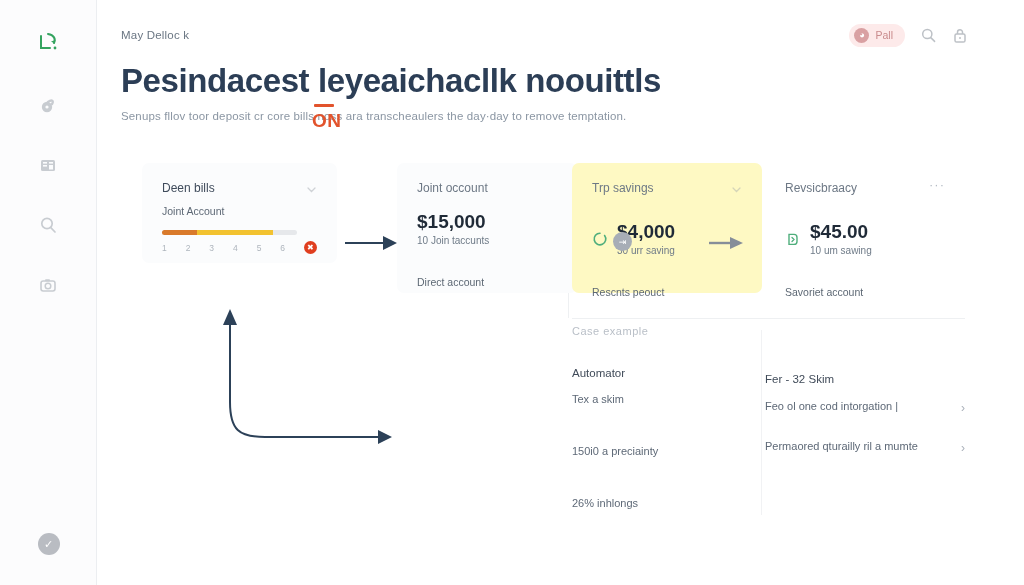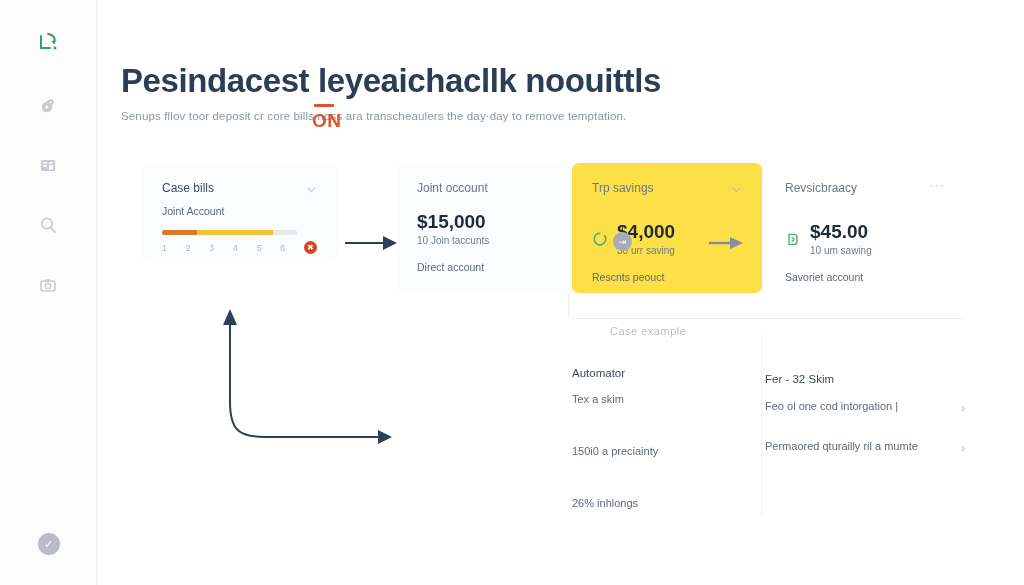--- a/index.html
+++ b/index.html
@@ -95,21 +95,21 @@
 
   .card {
     position: absolute; top: 0;
     background: #fbfcfd;
     border-radius: 7px;
     padding: 18px 20px 0 20px;
     filter: blur(.18px);
   }
   .card.c1 { left: 45px;  width: 195px; height: 100px; }
   .card.c2 { left: 300px; width: 180px; height: 130px; background:#fbfcfd; }
-  .card.c3 { left: 475px; width: 190px; height: 130px; background:#fde047; }
+  .card.c3 { left: 475px; width: 190px; height: 130px; background:#fef9c3; }
   .card.c4 { left: 668px; width: 200px; height: 130px; background:#ffffff; }
 
   .card-head { display: flex; align-items: flex-start; justify-content: space-between; }
   .card-title { font-size: 12px; color: #3f4b5b; filter: blur(.38px); }
   .card-title.muted { color: #6d7885; text-align: right; }
   .chev { width: 11px; height: 11px; opacity: .4; }
   .dots { font-size: 13px; color: #b4bbc4; letter-spacing: 1px; line-height: 8px; }
 
   .sub-label { margin-top: 10px; font-size: 10.5px; color: #5d6875; filter: blur(.4px); }
 
@@ -134,21 +134,21 @@
     font-size: 19px; font-weight: 700; color: #e2532c;
     letter-spacing: .5px; filter: blur(.45px);
   }
   .on-badge::before {
     content: ""; position: absolute; left: 2px; top: -6px;
     width: 20px; height: 3px; background: #e2532c; border-radius: 1px;
   }
 
   .amount { font-size: 19px; font-weight: 700; color: #1f2a37; filter: blur(.32px); }
   .amount-sub { margin-top: 2px; font-size: 10px; color: #6f7b88; filter: blur(.45px); }
-  .amount-foot { margin-top: 15px; font-size: 10.5px; color: #5d6874; filter: blur(.45px); }
+  .amount-foot { margin-top: 30px; font-size: 10.5px; color: #5d6874; filter: blur(.45px); }
 
   .amount-row { display: flex; align-items: center; gap: 9px; margin-top: 26px; }
   .ring {
     width: 16px; height: 16px; flex: 0 0 16px;
   }
   .c2 .amount-block { margin-top: 16px; }
 
   .circle-btn {
     position: absolute; left: 516px; top: 232px;
     width: 19px; height: 19px; border-radius: 50%;
@@ -162,21 +162,21 @@
 
   
   .divider-v { position: absolute; top: 163px; left: 471px; width: 1px; height: 155px; background: #eef0f2; }
   .divider-h { position: absolute; top: 318px; left: 475px; width: 393px; height: 1px; background: #eef0f2; }
   .divider-v2 { position: absolute; top: 330px; left: 664px; width: 1px; height: 185px; background: #f1f2f4; }
 
   .lower { position: absolute; top: 325px; }
   .lower.left  { left: 475px; width: 180px; }
   .lower.right { left: 668px; width: 200px; }
 
-  .lower-kicker { font-size: 11px; color: #b9bfc7; letter-spacing: .5px; filter: blur(.55px); margin-left: 38px; }
+  .lower-kicker { font-size: 11px; color: #b9bfc7; letter-spacing: .5px; filter: blur(.55px); }
   .lower-title { margin-top: 30px; font-size: 11.5px; color: #404b59; filter: blur(.4px); }
   .lower-line { margin-top: 14px; font-size: 11px; color: #5e6977; filter: blur(.45px); }
   .lower-line.gap { margin-top: 40px; }
   .lower-row {
     margin-top: 14px; display: flex; align-items: center; justify-content: space-between; gap: 8px;
   }
   .lower-row .txt { font-size: 11px; color: #5e6977; line-height: 1.45; filter: blur(.45px); }
   .lower-row .arw { font-size: 12px; color: #aab1ba; flex: 0 0 auto; padding-top: 2px; }
   .lower-row.gap { margin-top: 24px; }
 </style>
@@ -243,35 +243,57 @@
 
     <div class="sidebar-bottom">
       <div class="avatar">
         <span>✓</span>
       </div>
     </div>
   </aside>
 
   <section class="main">
 
+    <header class="topbar">
+      <div class="breadcrumb">May Delloc k</div>
+      <div class="topbar-right">
+        <div class="pill">
+          <span class="pill-dot">◕</span>
+          <span class="pill-label">Pall</span>
+        </div>
+        <div class="icon-btn">
+          <svg width="17" height="17" viewBox="0 0 17 17">
+            <circle cx="7.3" cy="7" r="4.6" stroke="#7c848e" stroke-width="1.5" fill="none"></circle>
+            <line x1="10.8" y1="10.6" x2="14.6" y2="14.4" stroke="#7c848e" stroke-width="1.5" stroke-linecap="round"></line>
+          </svg>
+        </div>
+        <div class="icon-btn">
+          <svg width="16" height="17" viewBox="0 0 16 17">
+            <rect x="3" y="7" width="10" height="8" rx="1.6" stroke="#7c848e" stroke-width="1.5" fill="none"></rect>
+            <path d="M5.5 7 V5.2 a2.5 2.5 0 0 1 5 0 V7" stroke="#7c848e" stroke-width="1.5" fill="none"></path>
+            <circle cx="8" cy="11" r="1" fill="#7c848e"></circle>
+          </svg>
+        </div>
+      </div>
+    </header>
 
     <div class="hero">
       <h1>Pesindacest leyeaichacllk noouittls</h1>
       <p>Senups fllov toor deposit cr core bills noss ara transcheaulers the day·day to remove temptation.</p>
     </div>
 
     <div class="divider-v"></div>
     <div class="divider-h"></div>
     <div class="divider-v2"></div>
 
     <div class="row">
 
       <div class="card c1">
         <div class="card-head">
-          <span class="card-title">Case bills</span>
+          <span class="card-title">Deen bills</span>
           <span class="chev">
             <svg width="11" height="11" viewBox="0 0 11 11">
                 <path d="M2 4 L5.5 7.5 L9 4" stroke="#8e959e" stroke-width="1.3" fill="none" stroke-linecap="round"></path>
               </svg>
           </span>
         </div>
         <div class="sub-label">Joint Account</div>
         <div class="track">
           <div class="seg-a"></div>
           <div class="seg-b"></div>

